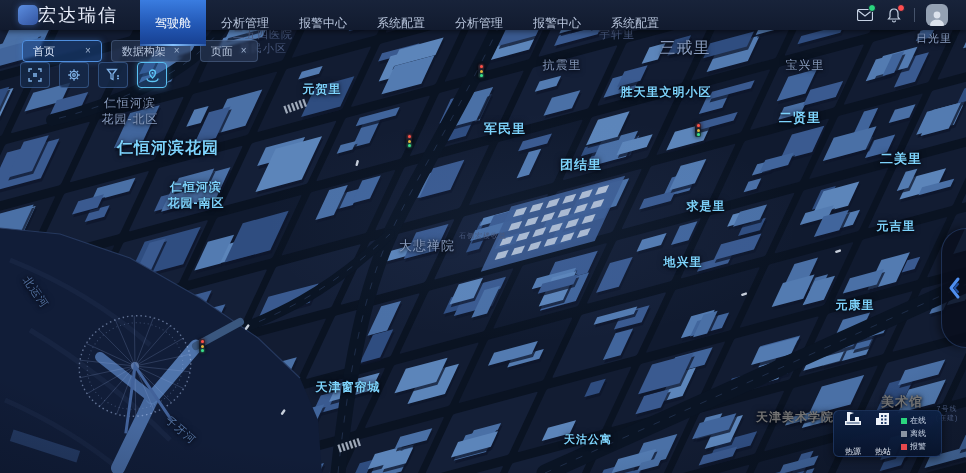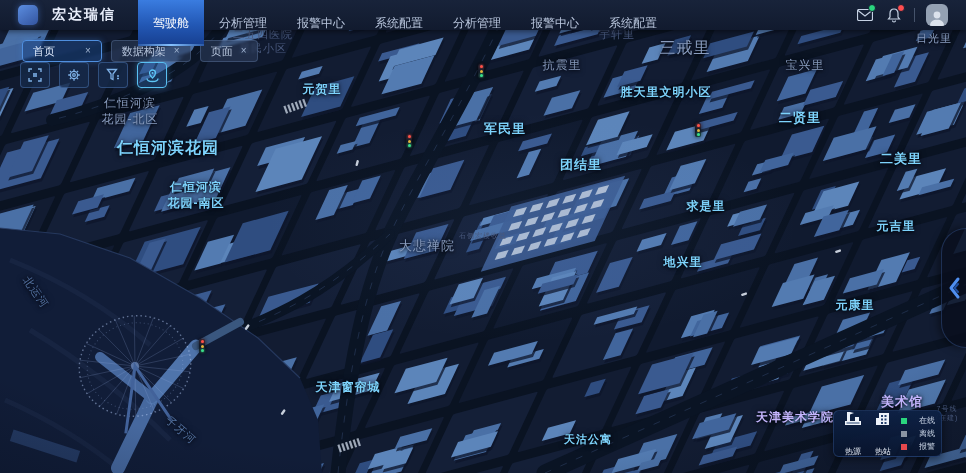--- a/index.html
+++ b/index.html
@@ -13,38 +13,38 @@
     background:radial-gradient(120% 108% at 47% 42%, rgba(0,0,0,0) 52%, rgba(3,7,16,.68) 100%);}
   .haze{position:absolute;inset:0;pointer-events:none;
     background:radial-gradient(40% 35% at 55% 48%, rgba(110,150,215,.07), rgba(0,0,0,0) 70%);}
 
   #labels{position:absolute;inset:0;pointer-events:none;}
   .map-label{position:absolute;transform:translate(-50%,-50%);color:#7dd3fc;
     letter-spacing:1px;text-shadow:0 1px 3px rgba(2,6,14,.95),0 0 6px rgba(2,6,14,.7);
     white-space:pre;text-align:center;line-height:1.3;font-weight:bold;}
   .map-label.dim{color:#8a9dbf;font-weight:normal;}
   .map-label.faint{color:#49597d;font-weight:normal;text-shadow:none;}
-  .map-label.blue{color:#c4b5fd;}
+  .map-label.blue{color:#737373;}
   .map-label.water{color:#53719f;font-weight:normal;}
 
   .tlight{position:absolute;width:6px;height:14px;background:#141b29;border-radius:2px;
     transform:translate(-50%,-100%);box-shadow:0 0 4px rgba(0,0,0,.8);
     display:flex;flex-direction:column;align-items:center;justify-content:space-evenly;pointer-events:none;}
   .tlight i{width:3px;height:3px;border-radius:50%;display:block;}
   .tlight i:nth-child(1){background:#ff5148;box-shadow:0 0 3px #ff5148;}
   .tlight i:nth-child(2){background:#e8b33c;}
   .tlight i:nth-child(3){background:#3ae08a;box-shadow:0 0 3px #3ae08a;}
 
   
   .topbar{position:absolute;left:0;top:0;width:966px;height:30px;z-index:40;
     background:linear-gradient(180deg,#18233a 0%,#141e33 60%,#111a2e 100%);
     display:flex;align-items:center;box-shadow:0 1px 6px rgba(0,0,0,.55);}
   .logo-box{width:20px;height:20px;margin-left:18px;border-radius:5px;
     background:linear-gradient(145deg,#5b8de0,#33549f);box-shadow:0 0 6px rgba(80,130,220,.5);}
-  .app-title{color:#e8eefb;font-size:14px;font-weight:bold;letter-spacing:2px;margin-left:14px;}
+  .app-title{color:#e8eefb;font-size:18px;font-weight:normal;letter-spacing:2px;}
   .nav{display:flex;height:30px;margin-left:22px;}
   .nav-item{height:30px;display:flex;align-items:center;padding:8px 15px;font-size:12px;
     color:#b9c6dd;cursor:pointer;position:relative;}
   .nav-item.active{color:#ffffff;
     background:linear-gradient(180deg,#3a7ce0 0%,#2257b4 55%,#173f8f 100%);}
   .nav-item.active::after{content:"";position:absolute;left:0;right:0;bottom:0;height:2px;
     background:linear-gradient(90deg,rgba(120,190,255,.2),#86c2ff,rgba(120,190,255,.2));}
   .topbar-right{margin-left:auto;display:flex;align-items:center;margin-right:18px;gap:11px;}
   .icon-btn{position:relative;width:18px;height:18px;display:flex;align-items:center;
     justify-content:center;cursor:pointer;}
@@ -80,21 +80,21 @@
     box-shadow:-2px 0 8px rgba(0,0,0,.5);}
 
   
   .legend{position:absolute;left:833px;top:410px;width:99px;height:45px;z-index:30;
     border-radius:6px;background:linear-gradient(180deg,rgba(14,34,70,.94),rgba(8,20,44,.94));
     border:1px solid rgba(70,110,180,.3);display:flex;align-items:center;padding:0 4px;
     box-shadow:0 2px 8px rgba(0,0,0,.5);}
   .legend-btn{width:30px;display:flex;flex-direction:column;align-items:center;gap:20px;
     cursor:pointer;color:#e8eef8;font-size:8px;}
   .legend-keys{margin-left:3px;display:flex;flex-direction:column;gap:2px;}
-  .key-row{display:flex;align-items:center;gap:12px;font-size:8px;color:#cfdaea;}
+  .key-row{display:flex;align-items:center;gap:3px;font-size:8px;color:#cfdaea;}
   .key-row .sq{width:6px;height:6px;display:block;}
 </style>
 </head>
 <body>
 
 <div class="stage">
 
   <svg id="map" viewBox="0 0 966 473">
       <rect x="0" y="0" width="966" height="473" fill="#0a1322"></rect>
       <g transform="matrix(0.966,-0.259,-0.423,0.906,40,70)">

